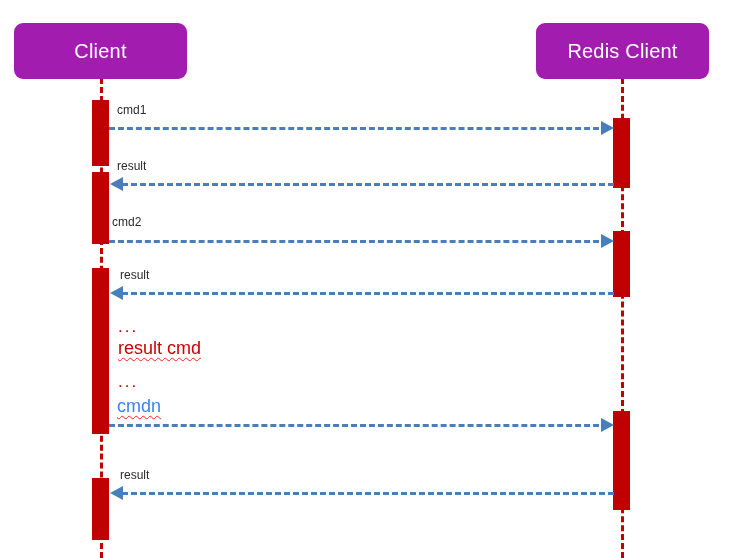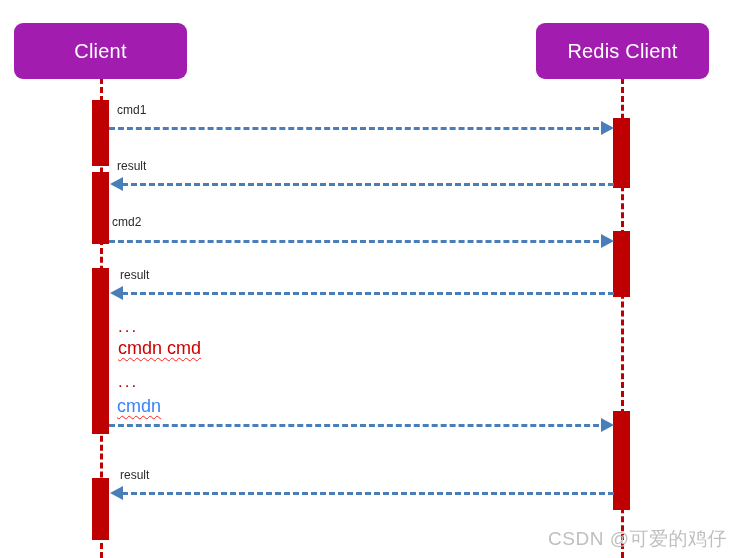--- a/index.html
+++ b/index.html
@@ -150,28 +150,27 @@
   <div class="msg-line" style="left:109px; top:240px; width:499px;"></div>
   <div class="arrow-head right" style="left:601px; top:234px;"></div>
   <div class="msg-label" style="left:112px; top:216px;">cmd2</div>
 
   <div class="msg-line" style="left:122px; top:292px; width:492px;"></div>
   <div class="arrow-head left" style="left:110px; top:286px;"></div>
   <div class="msg-label" style="left:120px; top:269px;">result</div>
 
   <div class="note ellipsis" style="left:118px; top:318px;">...</div>
 
-  <div class="note word red squiggle" style="left:118px; top:339px;">cmdn cmd</div>
+  <div class="note word red squiggle" style="left:118px; top:339px;">result cmd</div>
 
   <div class="note ellipsis" style="left:118px; top:373px;">...</div>
 
   <div class="note word dark squiggle" style="left:117px; top:397px;">cmdn</div>
 
   <div class="msg-line" style="left:109px; top:424px; width:499px;"></div>
   <div class="arrow-head right" style="left:601px; top:418px;"></div>
 
   <div class="msg-line" style="left:122px; top:492px; width:492px;"></div>
   <div class="arrow-head left" style="left:110px; top:486px;"></div>
   <div class="msg-label" style="left:120px; top:469px;">result</div>
 
-  <div id="watermark">CSDN @可爱的鸡仔</div>
 
 </div>
 
 </body></html>

